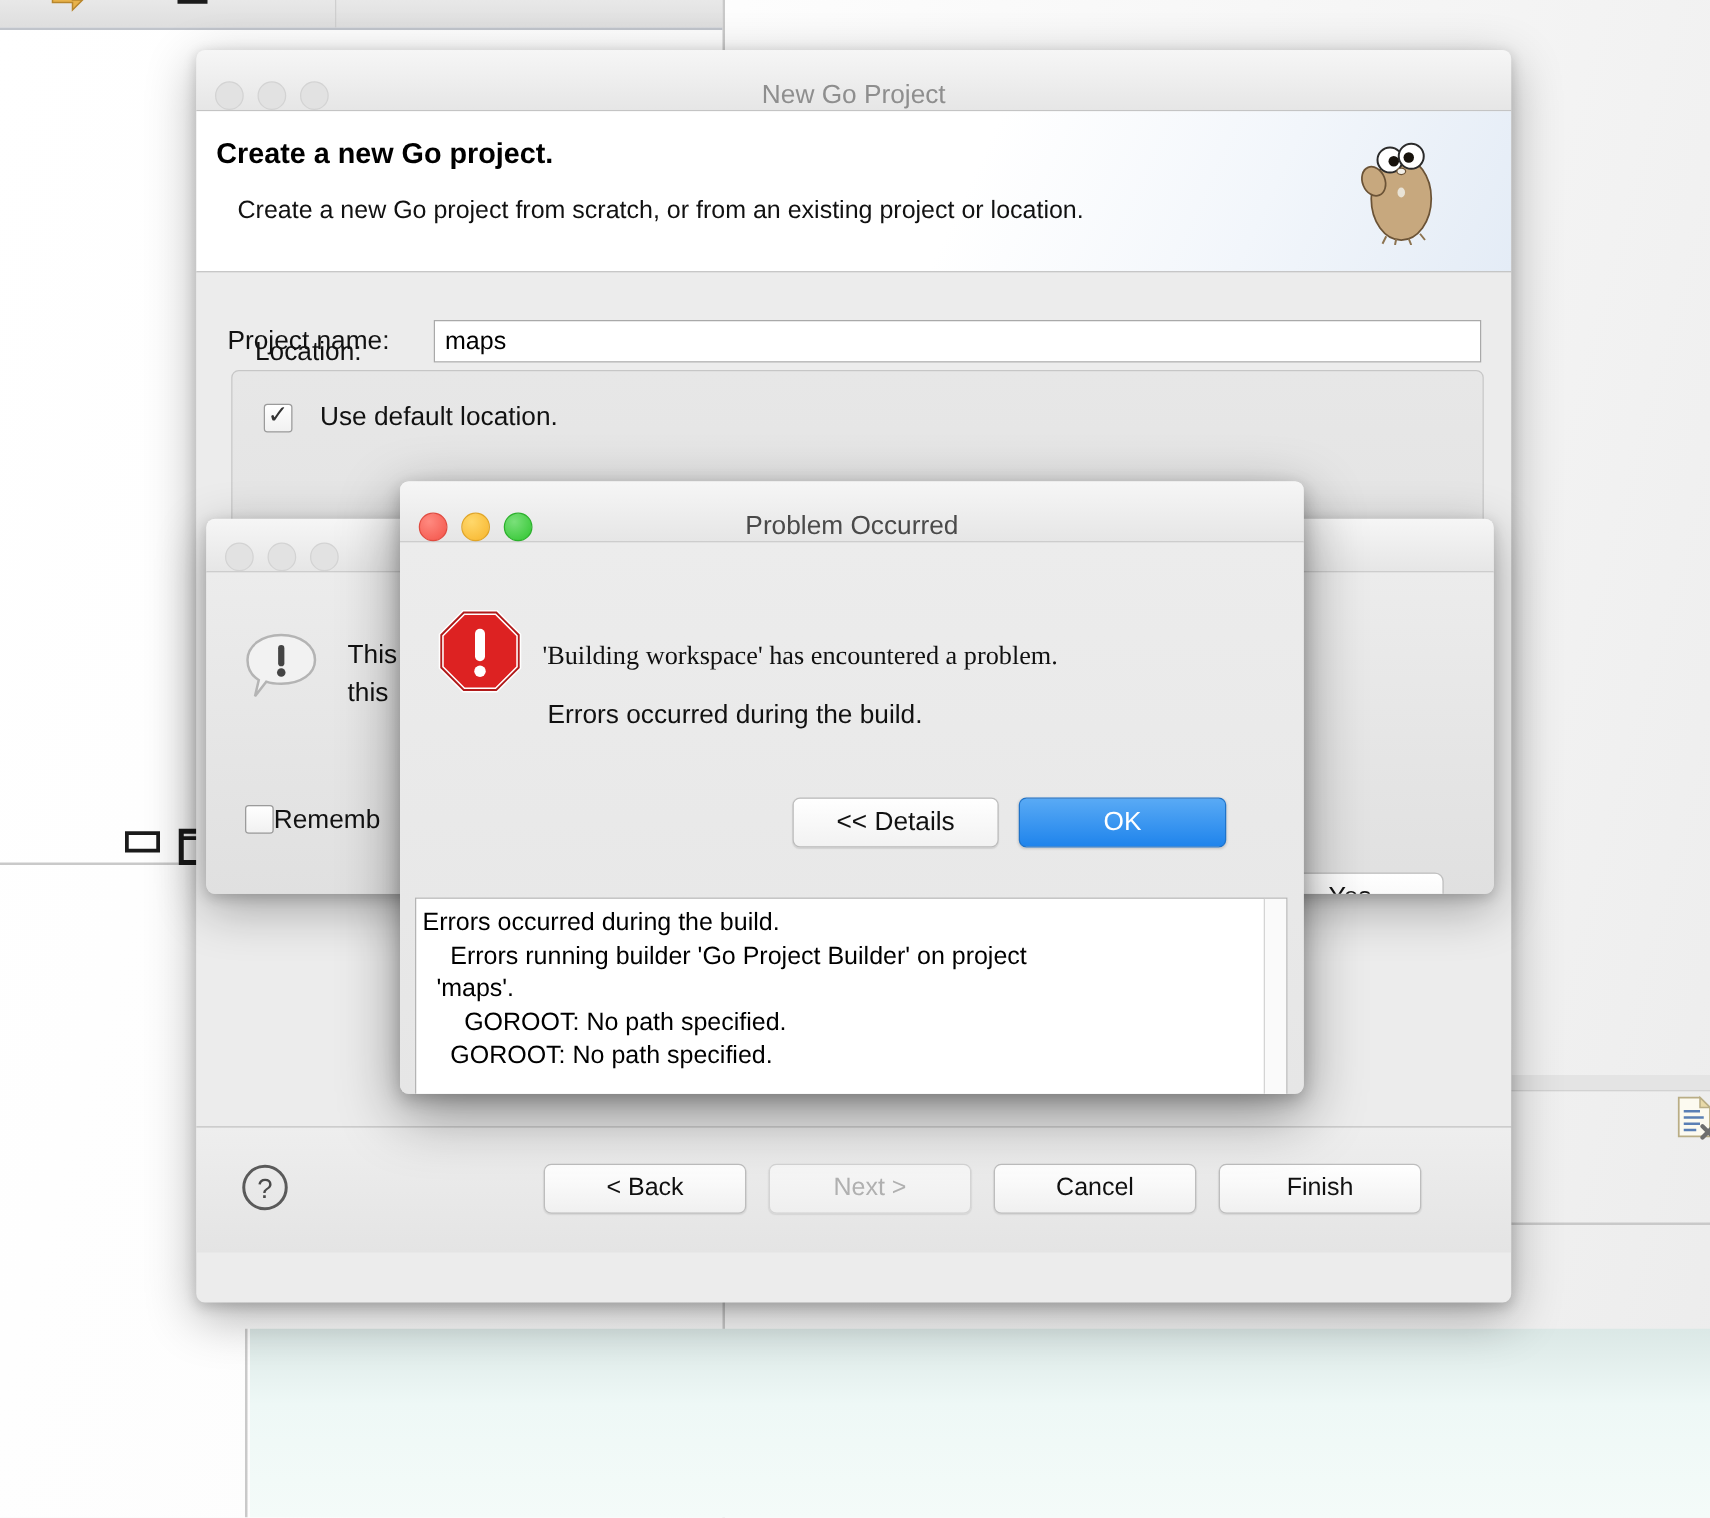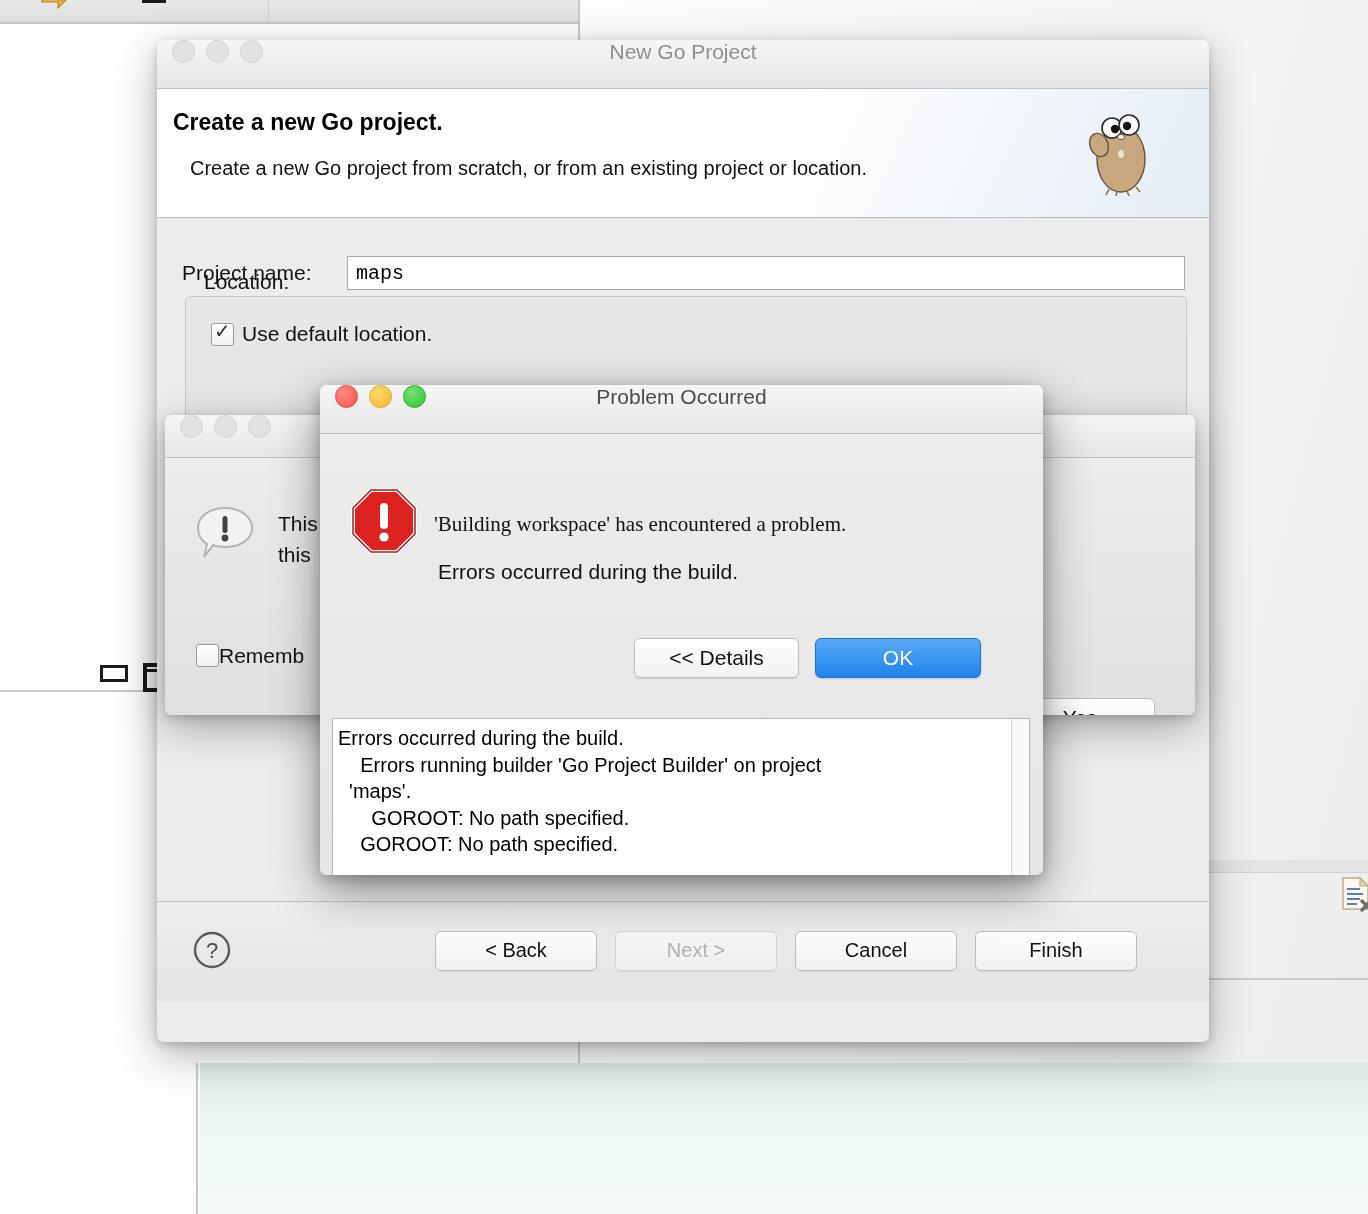--- a/index.html
+++ b/index.html
@@ -112,21 +112,21 @@
     background: #ececec;
     box-shadow: 0 12px 40px rgba(0,0,0,0.30), 0 3px 10px rgba(0,0,0,0.18);
     overflow: hidden;
   }
   .titlebar {
     position: relative;
     height: 48px;
     background: linear-gradient(#f6f6f6, #e6e6e6);
     border-bottom: 1px solid #c4c4c4;
     display: flex;
-    align-items: flex-start;
+    align-items: flex-end;
   }
   .titlebar .title {
     position: absolute;
     left: 0; right: 0;
     text-align: center;
     font-size: 21px;
     color: #8e8e8e;
     font-family: "Liberation Sans", sans-serif;
   }
   .titlebar.active .title { color: #4a4a4a; }
@@ -197,42 +197,42 @@
   .txtfield {
     width: 838px;
     height: 34px;
     border: 1px solid #a9a9a9;
     background: #fff;
     font-size: 20px;
     color: #000;
     padding: 0 8px;
     box-sizing: border-box;
     line-height: 33px;
-    font-family: Liberation Mono, monospace;
+    font-family: Liberation Sans, sans-serif;
   }
   .loc-label {
     position: absolute;
     left: 47px; top: 52px;
     font-size: 21px;
     color: #111;
   }
   .group-box {
     position: absolute;
     left: 28px; top: 78px;
     width: 1000px; height: 190px;
     border: 1px solid #c6c6c6;
     border-radius: 6px;
     background: linear-gradient(#e7e7e7, #e3e3e3);
   }
   .chk-row {
     position: absolute;
     left: 54px; top: 104px;
     display: flex;
     align-items: center;
-    gap: 8px;
+    gap: 22px;
   }
   .checkbox {
     width: 21px; height: 21px;
     border: 1px solid #9b9b9b;
     border-radius: 3px;
     background: linear-gradient(#ffffff, #f1f1f1);
     position: relative;
   }
   .checkbox.checked::after {
     content: "✓";

